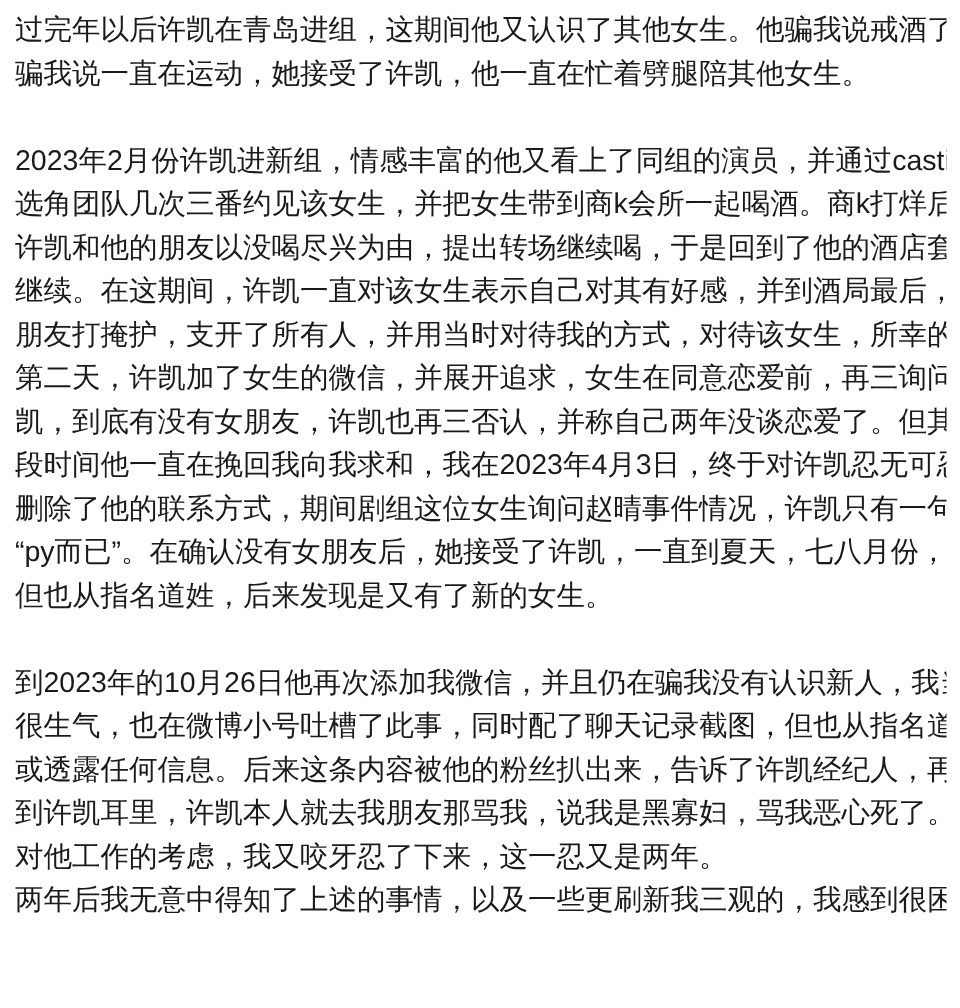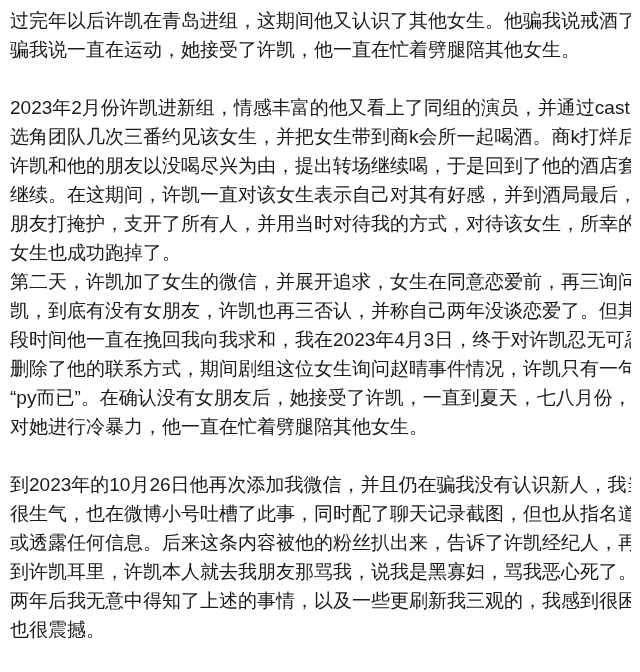--- a/index.html
+++ b/index.html
@@ -39,31 +39,30 @@
     <div class="line">过完年以后许凯在青岛进组，这期间他又认识了其他女生。他骗我说戒酒了，</div>
     <div class="line">骗我说一直在运动，她接受了许凯，他一直在忙着劈腿陪其他女生。</div>
   </div>
 
   <div class="para">
     <div class="line">2023年2月份许凯进新组，情感丰富的他又看上了同组的演员，并通过casting</div>
     <div class="line">选角团队几次三番约见该女生，并把女生带到商k会所一起喝酒。商k打烊后，</div>
     <div class="line">许凯和他的朋友以没喝尽兴为由，提出转场继续喝，于是回到了他的酒店套房</div>
     <div class="line">继续。在这期间，许凯一直对该女生表示自己对其有好感，并到酒局最后，由他</div>
     <div class="line">朋友打掩护，支开了所有人，并用当时对待我的方式，对待该女生，所幸的是该</div>
-    <div class="line">女生也成功跑掉了。</div>
     <div class="line">第二天，许凯加了女生的微信，并展开追求，女生在同意恋爱前，再三询问许</div>
     <div class="line">凯，到底有没有女朋友，许凯也再三否认，并称自己两年没谈恋爱了。但其实这</div>
     <div class="line">段时间他一直在挽回我向我求和，我在2023年4月3日，终于对许凯忍无可忍，</div>
     <div class="line">删除了他的联系方式，期间剧组这位女生询问赵晴事件情况，许凯只有一句话：</div>
     <div class="line">“py而已”。在确认没有女朋友后，她接受了许凯，一直到夏天，七八月份，许凯</div>
-    <div class="line">对她进行冷暴力，他一直在忙着劈腿陪其他女生。</div>
+    <div class="line">但也从指名道姓，后来发现是又有了新的女生。</div>
   </div>
 
   <div class="para">
     <div class="line">到2023年的10月26日他再次添加我微信，并且仍在骗我没有认识新人，我当时</div>
     <div class="line">很生气，也在微博小号吐槽了此事，同时配了聊天记录截图，但也从指名道姓</div>
     <div class="line">或透露任何信息。后来这条内容被他的粉丝扒出来，告诉了许凯经纪人，再传</div>
     <div class="line">到许凯耳里，许凯本人就去我朋友那骂我，说我是黑寡妇，骂我恶心死了。出于</div>
+    <div class="line">对他工作的考虑，我又咬牙忍了下来，这一忍又是两年。</div>
     <div class="line">两年后我无意中得知了上述的事情，以及一些更刷新我三观的，我感到很困惑</div>
-    <div class="line">也很震撼。</div>
   </div>
 
 </div>
 
 </body></html>

